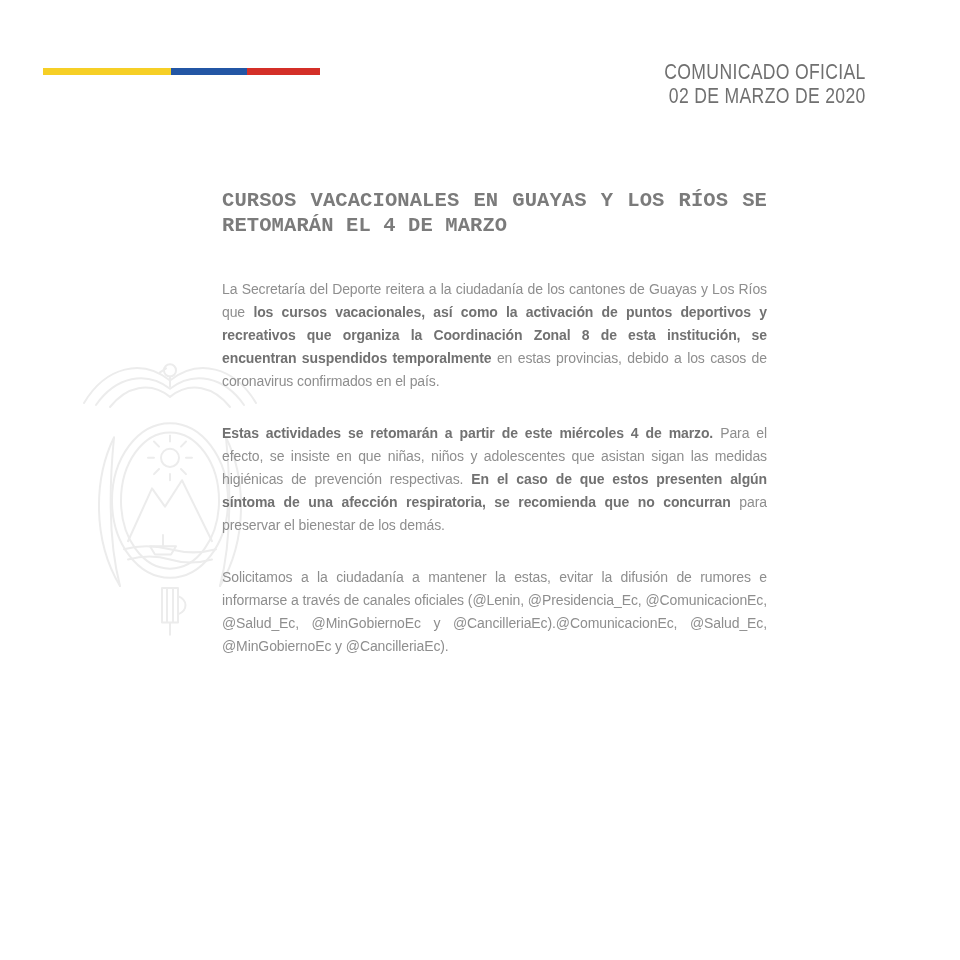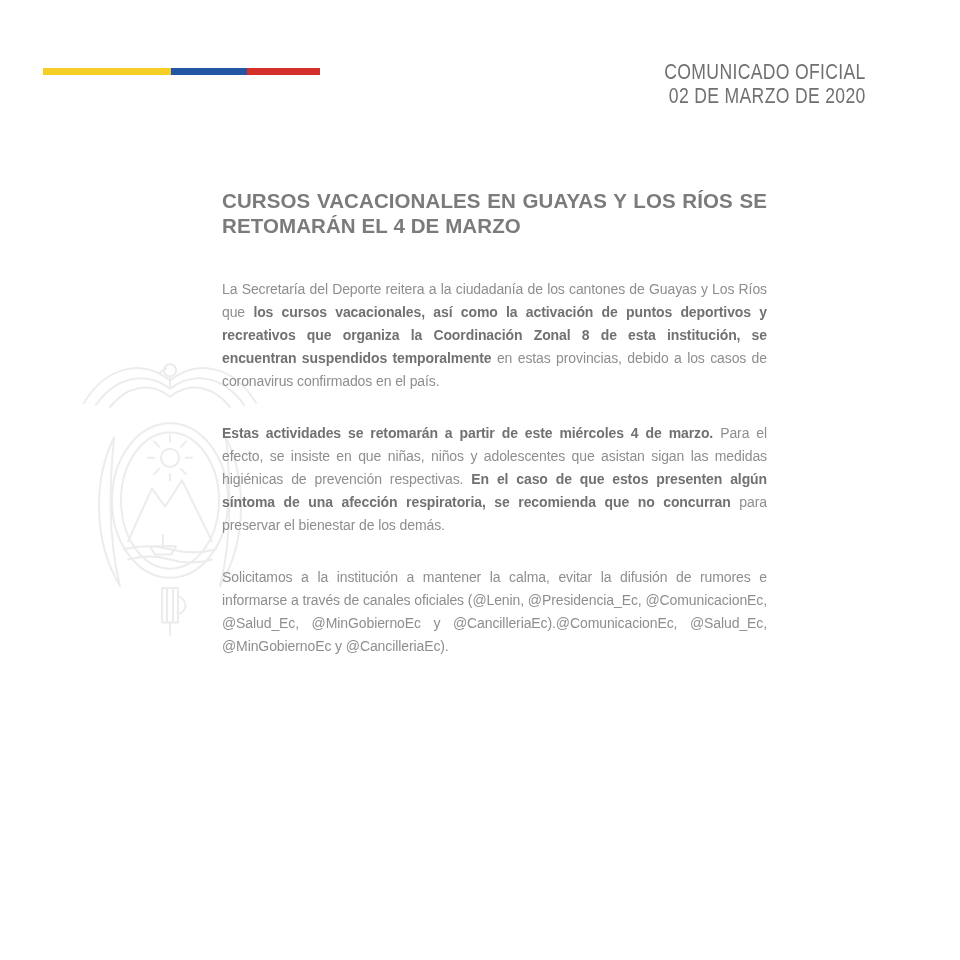--- a/index.html
+++ b/index.html
@@ -12,21 +12,21 @@
   .stripe .s-b{width:76px;}
   .stripe .s-r{width:73px;}
   .comunicado{position:absolute;top:60px;right:94px;text-align:right;color:#707070;
       font-size:22px;line-height:23.5px;letter-spacing:.4px;white-space:nowrap;
       transform:scaleX(.8);transform-origin:100% 0;}
   
   .watermark{position:absolute;left:70px;top:346px;width:200px;height:305px;color:#ECECEC;z-index:1;}
   
   .content{position:absolute;left:222px;top:188px;width:545px;z-index:2;}
   .title{margin:0 0 40px 0;font-size:20.5px;line-height:25px;font-weight:bold;color:#7B7B7B;
-      text-align:justify;letter-spacing:.1px;}
+      text-align:justify;letter-spacing:.1px;font-family:Liberation Mono, monospace;}
   .content p{margin:0 0 29px 0;font-size:14px;line-height:23px;color:#8E8E8E;
       text-align:justify;letter-spacing:-.1px;}
   .content p span.b{font-weight:bold;color:#717171;}
   
   .secretaria{position:absolute;left:43px;top:872px;font-size:23px;color:#8A8A8A;
       letter-spacing:.8px;white-space:nowrap;transform:scaleX(.82);transform-origin:0 0;}
   .lenin-svg{position:absolute;left:500px;top:846px;overflow:visible;}
   .toda-svg{position:absolute;left:645px;top:833px;overflow:visible;}
   .toda-label{position:absolute;left:628px;top:899px;width:136px;text-align:center;
       font-family:"DejaVu Serif",serif;font-style:italic;font-size:19px;
@@ -84,21 +84,21 @@
 
   <svg class="watermark" viewBox="0 0 200 300" preserveAspectRatio="none">
     <use href="#crest" stroke-width="2"></use>
   </svg>
 
   <div class="content">
     <h1 class="title">CURSOS VACACIONALES EN GUAYAS Y LOS RÍOS SE RETOMARÁN EL 4 DE MARZO</h1>
     <div>
         <p><span class="r">La Secretaría del Deporte reitera a la ciudadanía de los cantones de Guayas y Los Ríos que </span><span class="b">los cursos vacacionales, así como la activación de puntos deportivos y recreativos que organiza la Coordinación Zonal 8 de esta institución, se encuentran suspendidos temporalmente</span><span class="r"> en estas provincias, debido a los casos de coronavirus confirmados en el país.</span></p>
         <p><span class="b">Estas actividades se retomarán a partir de este miércoles 4 de marzo.</span><span class="r"> Para el efecto, se insiste en que niñas, niños y adolescentes que asistan sigan las medidas higiénicas de prevención respectivas. </span><span class="b">En el caso de que estos presenten algún síntoma de una afección respiratoria, se recomienda que no concurran</span><span class="r"> para preservar el bienestar de los demás.</span></p>
-        <p><span class="r">Solicitamos a la institución a mantener la calma, evitar la difusión de rumores e informarse a través de canales oficiales (@Lenin, @Presidencia_Ec, @ComunicacionEc, @Salud_Ec, @MinGobiernoEc y @CancilleriaEc).@ComunicacionEc, @Salud_Ec, @MinGobiernoEc y @CancilleriaEc).</span></p>
+        <p><span class="r">Solicitamos a la ciudadanía a mantener la estas, evitar la difusión de rumores e informarse a través de canales oficiales (@Lenin, @Presidencia_Ec, @ComunicacionEc, @Salud_Ec, @MinGobiernoEc y @CancilleriaEc).@ComunicacionEc, @Salud_Ec, @MinGobiernoEc y @CancilleriaEc).</span></p>
       </div>
   </div>
 
   <div class="secretaria">SECRETARÍA DEL DEPORTE</div>
 
   <svg class="lenin-svg" width="132" height="72" viewBox="0 0 132 72">
     <g transform="rotate(-8 66 34)">
       <text x="10" y="44" font-family="DejaVu Serif, serif" font-style="italic" font-weight="bold" font-size="38" fill="#1A67B2">Lenín</text>
     </g>
     <path d="M6,62 C44,72 98,64 128,44" fill="none" stroke-width="4" stroke-linecap="round" stroke="#1A67B2"></path>

